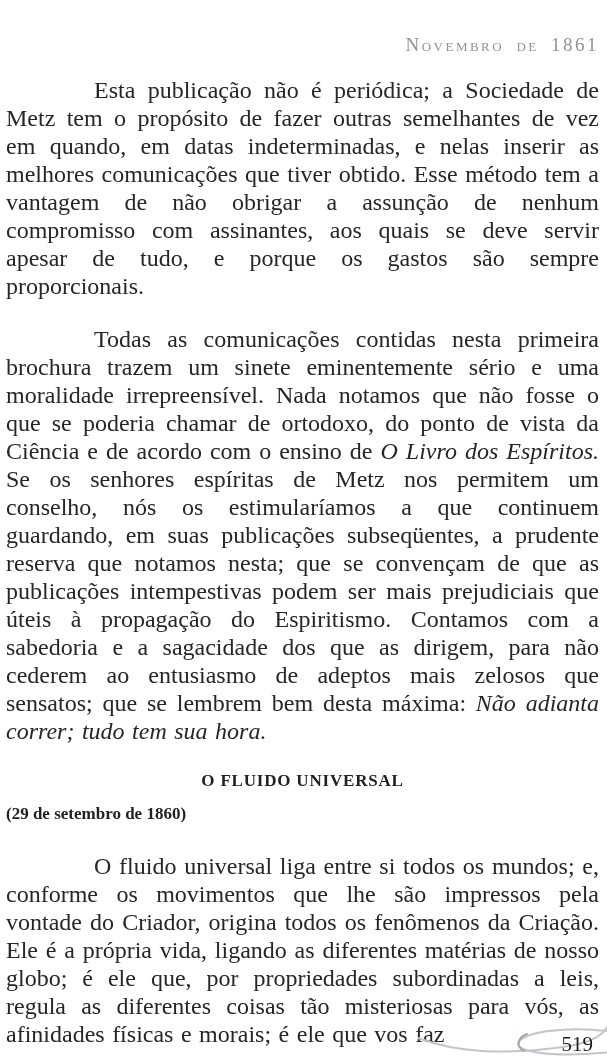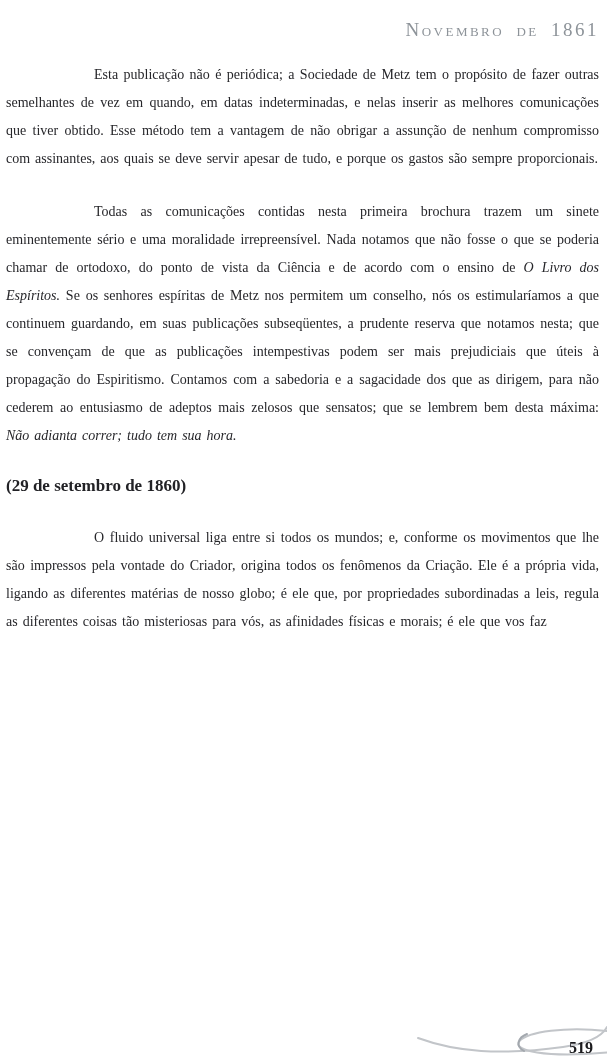--- a/index.html
+++ b/index.html
@@ -8,35 +8,35 @@
     background: #ffffff;
   }
   .page {
     position: relative;
     width: 607px;
     height: 1064px;
     background: #ffffff;
     overflow: hidden;
     font-family: "Liberation Serif", serif;
     box-sizing: border-box;
-    padding: 2px 8px 0 6px;
+    padding: 17px 8px 0 6px;
   }
   .running-head {
     margin: 16px 0 19px 0;
     text-align: right;
     font-variant: small-caps;
     font-size: 19px;
     line-height: 24px;
     letter-spacing: 2.5px;
     word-spacing: 5px;
     color: #8d9399;
     font-weight: normal;
   }
   .para {
-    font-size: 14px;
+    font-size: 24px;
     line-height: 28px;
     color: #26262a;
     text-align: justify;
     text-indent: 88px;
     word-spacing: 1.5px;
     margin: 0 0 25px 0;
   }
   .para em {
     font-style: italic;
   }
@@ -69,36 +69,37 @@
     right: 0;
     bottom: 0;
     width: 277px;
     height: 42px;
   }
   .page-number {
     position: absolute;
     right: 14px;
     bottom: 7px;
     font-family: "Liberation Serif", serif;
-    font-size: 16px;
-    font-weight: bold;
+    font-size: 21px;
+    font-weight: normal;
     color: #1b1b1e;
     text-align: center;
   }
 </style>
 </head>
 <body>
 
 <div class="page">
 
   <div class="running-head">Novembro de 1861</div>
 
   <main>
       <p class="para"><span>Esta publicação não é periódica; a Sociedade de Metz tem o propósito de fazer outras semelhantes de vez em quando, em datas indeterminadas, e nelas inserir as melhores comunicações que tiver obtido. Esse método tem a vantagem de não obrigar a assunção de nenhum compromisso com assinantes, aos quais se deve servir apesar de tudo, e porque os gastos são sempre proporcionais.</span></p>
       <p class="para"><span>Todas as comunicações contidas nesta primeira brochura trazem um sinete eminentemente sério e uma moralidade irrepreensível. Nada notamos que não fosse o que se poderia chamar de ortodoxo, do ponto de vista da Ciência e de acordo com o ensino de </span><em>O Livro dos Espíritos.</em><span> Se os senhores espíritas de Metz nos permitem um conselho, nós os estimularíamos a que continuem guardando, em suas publicações subseqüentes, a prudente reserva que notamos nesta; que se convençam de que as publicações intempestivas podem ser mais prejudiciais que úteis à propagação do Espiritismo. Contamos com a sabedoria e a sagacidade dos que as dirigem, para não cederem ao entusiasmo de adeptos mais zelosos que sensatos; que se lembrem bem desta máxima: </span><em>Não adianta correr; tudo tem sua hora.</em></p>
+      <h2 class="heading">O FLUIDO UNIVERSAL</h2>
       <h3 class="subheading">(29 de setembro de 1860)</h3>
       <p class="para"><span>O fluido universal liga entre si todos os mundos; e, conforme os movimentos que lhe são impressos pela vontade do Criador, origina todos os fenômenos da Criação. Ele é a própria vida, ligando as diferentes matérias de nosso globo; é ele que, por propriedades subordinadas a leis, regula as diferentes coisas tão misteriosas para vós, as afinidades físicas e morais; é ele que vos faz</span></p>
     </main>
 
   <div class="footer">
     <svg class="flourish" viewBox="0 0 277 42" xmlns="http://www.w3.org/2000/svg" aria-hidden="true">
       <path d="M88,16 C126,30 170,33.5 233,25 C261,21 273,13 277,5" fill="none" stroke="#c2c5c9" stroke-width="2" stroke-linecap="round"></path>
       <path d="M277,9 C236,4.5 198,9.5 189,19.5 C183,28.5 214,36 277,30.5" fill="none" stroke="#c2c5c9" stroke-width="2" stroke-linecap="round"></path>
       <path d="M197,12 C188,15.5 185,24 194,29" fill="none" stroke="#a3a8ae" stroke-width="2" stroke-linecap="round"></path>
     </svg>

